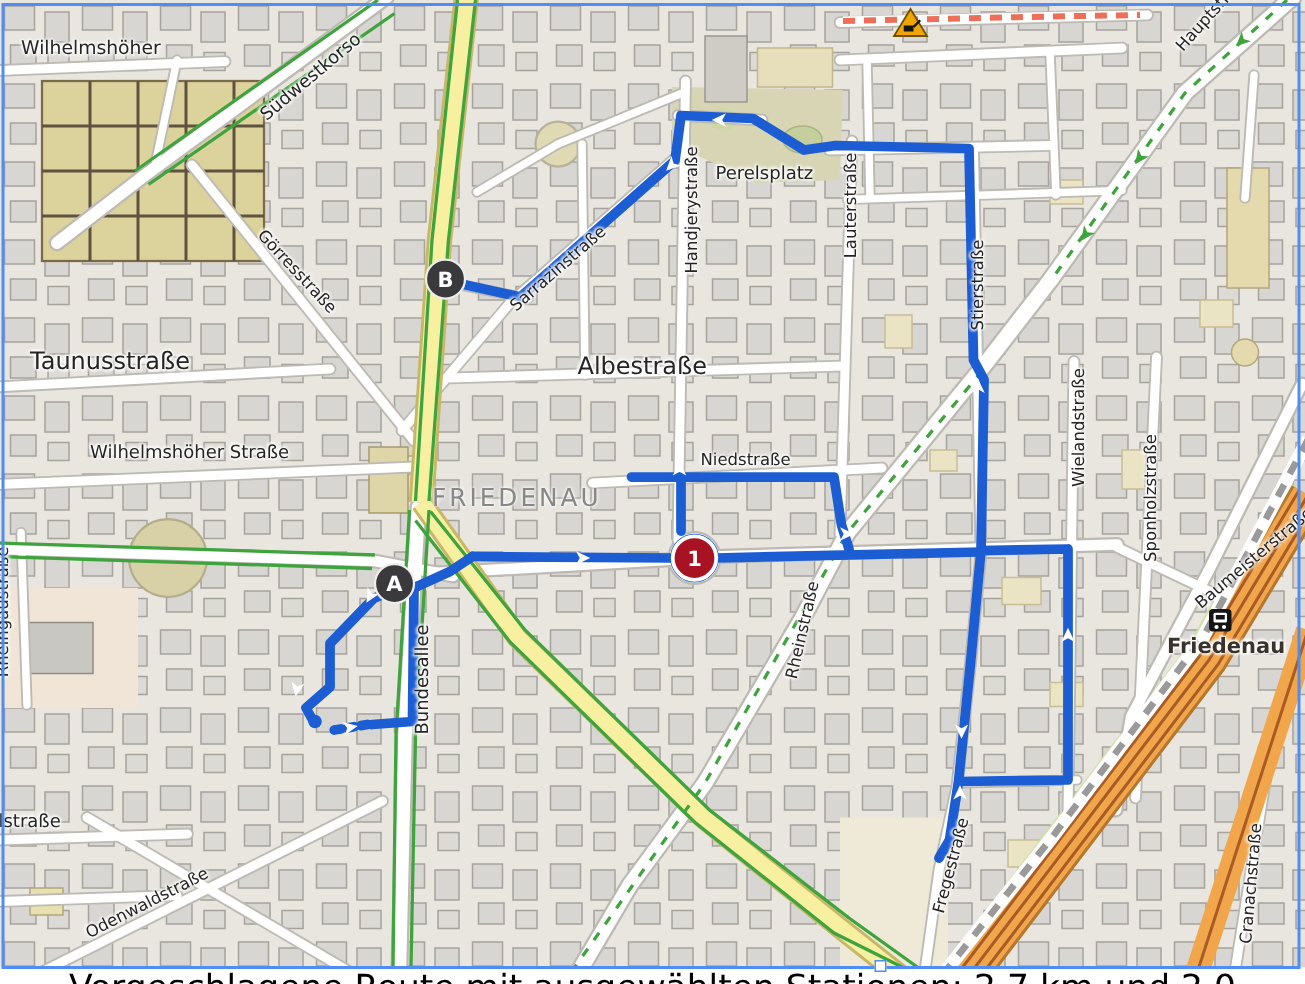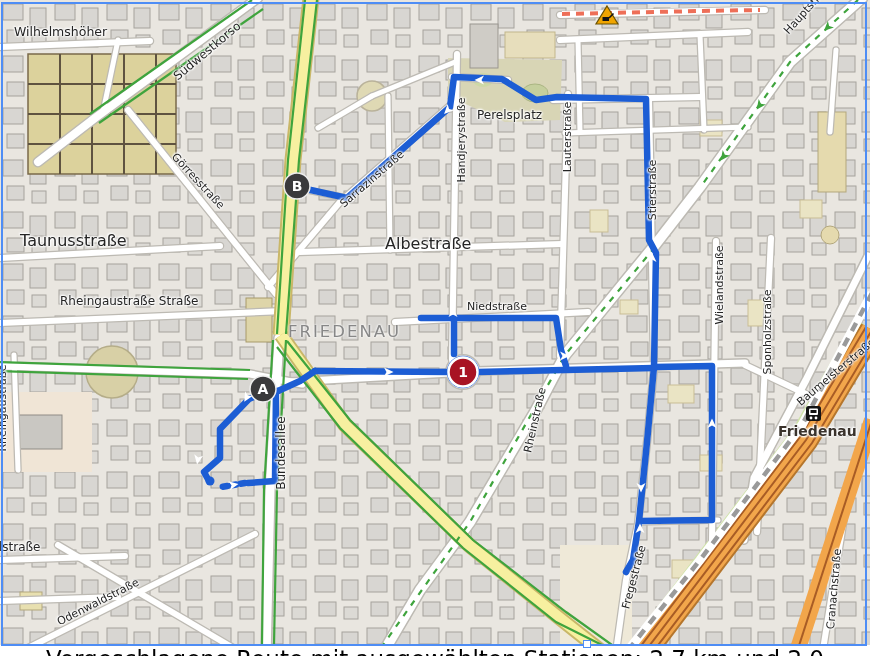--- a/index.html
+++ b/index.html
@@ -303,21 +303,21 @@
       <g transform="translate(463,372)">
         <circle r="14.5" fill="#a81323" stroke="#ffffff" stroke-width="2.5"></circle>
         <text class="marker-label" y="5">1</text>
       </g>
     </svg>
 
     <div class="lbl" style="left:14px;top:24px;font-size:12.5px">Wilhelmshöher</div>
     <div class="lbl ctr" style="left:207px;top:51px;--r:-40deg;font-size:12px">Südwestkorso</div>
     <div class="lbl ctr" style="left:198px;top:181px;--r:47deg">Görresstraße</div>
     <div class="lbl" style="left:20px;top:231px;font-size:16px">Taunusstraße</div>
-    <div class="lbl" style="left:60px;top:294px;font-size:12px">Rheingaustraße Straße</div>
+    <div class="lbl" style="left:60px;top:294px;font-size:12px">Wilhelmshöher Straße</div>
     <div class="lbl" style="left:385px;top:234px;font-size:16px">Albestraße</div>
     <div class="lbl ctr" style="left:372px;top:179px;--r:-41deg">Sarrazinstraße</div>
     <div class="lbl ctr" style="left:461px;top:140px;--r:-90deg">Handjerystraße</div>
     <div class="lbl" style="left:477px;top:108px;font-size:12px">Perelsplatz</div>
     <div class="lbl ctr" style="left:567px;top:137px;--r:-90deg">Lauterstraße</div>
     <div class="lbl ctr" style="left:652px;top:190px;--r:-90deg">Stierstraße</div>
     <div class="lbl" style="left:467px;top:300px">Niedstraße</div>
     <div class="lbl ctr" style="left:719px;top:285px;--r:-90deg">Wielandstraße</div>
     <div class="lbl ctr" style="left:767px;top:332px;--r:-90deg">Sponholzstraße</div>
     <div class="lbl ctr" style="left:535px;top:420px;--r:-77deg">Rheinstraße</div>

